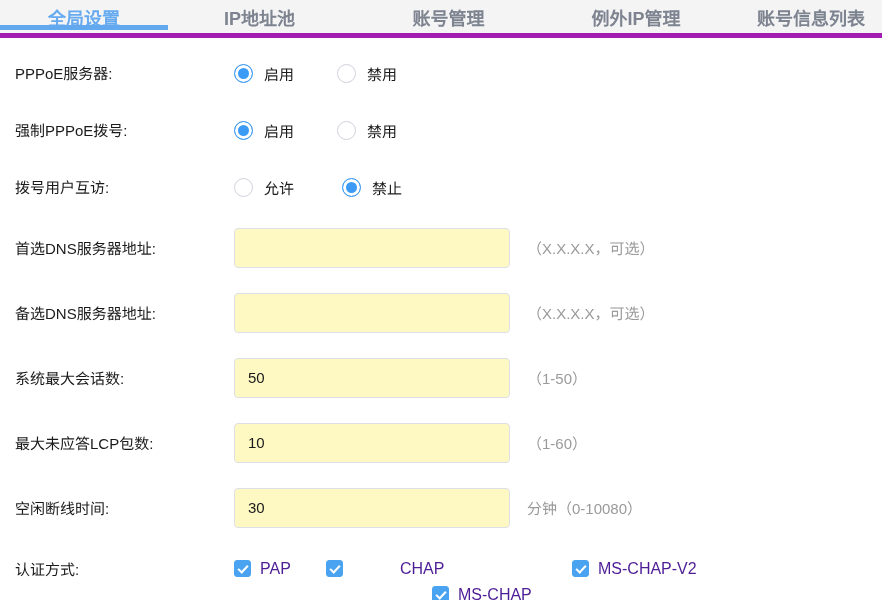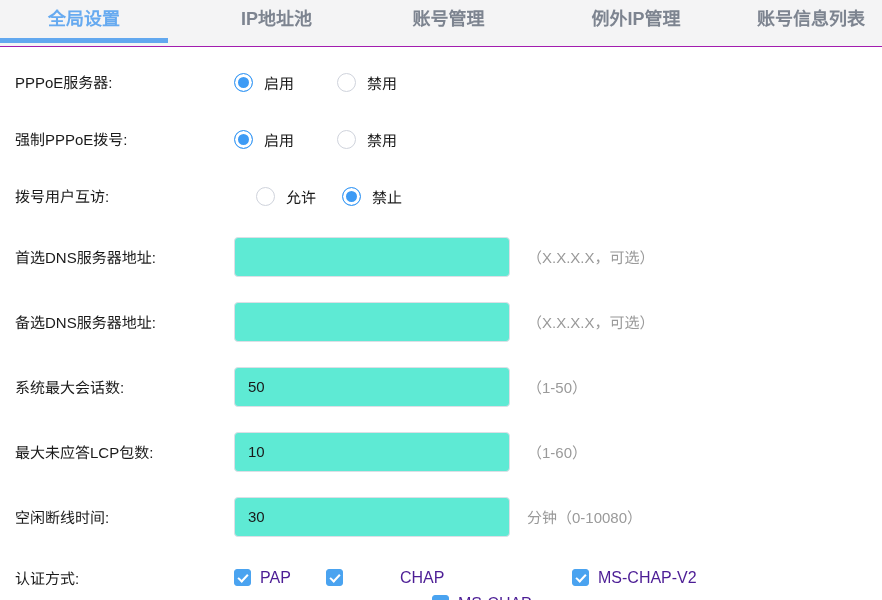--- a/index.html
+++ b/index.html
@@ -8,23 +8,23 @@
     margin: 0; padding: 0;
     width: 882px; height: 600px;
     overflow: hidden;
     background: #ffffff;
     font-family: "Liberation Sans", "DejaVu Sans", sans-serif;
   }
 
   
   .tabbar {
     position: relative;
-    height: 47px;
+    height: 38px;
     background: #f4f4f5;
-    border-bottom: 1px solid #a21caf;
+    border-bottom: 5px solid #a21caf;
     white-space: nowrap;
     overflow: hidden;
   }
   .tab {
     display: inline-block;
     height: 45px;
     line-height: 38px;
     font-size: 18px;
     font-weight: bold;
     color: #7d8490;
@@ -108,21 +108,21 @@
     margin-left: 11px;
     white-space: nowrap;
   }
 
   
   .txtinput {
     width: 276px;
     height: 40px;
     border: 1px solid #dcdfe6;
     border-radius: 4px;
-    background: #5eead4;
+    background: #fef9c3;
     font-family: "Liberation Sans", "DejaVu Sans", sans-serif;
     font-size: 15px;
     color: #1a1a1a;
     padding: 0 13px;
     outline: none;
   }
   .txtinput::placeholder { color: #c0c4cc; }
 
   .hint {
     font-size: 15px;
@@ -166,21 +166,21 @@
     margin-left: 9px;
     white-space: nowrap;
   }
 </style>
 </head>
 <body>
 
 <div class="tabbar">
   <div id="tabs-host">
       <div class="tab active" style="position: absolute; left: 0px; width: 168px; top: 0px;"><span>全局设置</span></div>
-      <div class="tab" style="position: absolute; left: 185px; width: 183px; top: 0px;"><span>IP地址池</span></div>
+      <div class="tab" style="position: absolute; left: 168px; width: 183px; top: 0px;"><span>IP地址池</span></div>
       <div class="tab" style="position: absolute; left: 351px; width: 195px; top: 0px;"><span>账号管理</span></div>
       <div class="tab" style="position: absolute; left: 546px; width: 180px; top: 0px;"><span>例外IP管理</span></div>
       <div class="tab" style="position: absolute; left: 726px; width: 170px; top: 0px;"><span>账号信息列表</span></div>
     </div>
   <div class="tab-underline" style="left: 0px; width: 168px;"></div>
 </div>
 
 <div class="form" id="form-host">
     <div class="row">
       <div class="lbl">PPPoE服务器:</div>
@@ -209,21 +209,21 @@
             <span class="radio-box"></span>
             <span class="radio-txt">禁用</span>
           </div>
         </div>
       </div>
     </div>
     <div class="row">
       <div class="lbl">拨号用户互访:</div>
       <div class="ctrl">
         <div class="radio-grp" style="position: relative; width: 260px;">
-          <div class="radio-opt" style="position: absolute; left: 22px; top: -10px; align-items: center;">
+          <div class="radio-opt" style="position: absolute; left: 0; top: -10px; align-items: center;">
             <span class="radio-box"></span>
             <span class="radio-txt">允许</span>
           </div>
           <div class="radio-opt on" style="position: absolute; left: 108px; top: -10px;">
             <span class="radio-box"></span>
             <span class="radio-txt">禁止</span>
           </div>
         </div>
       </div>
     </div>

